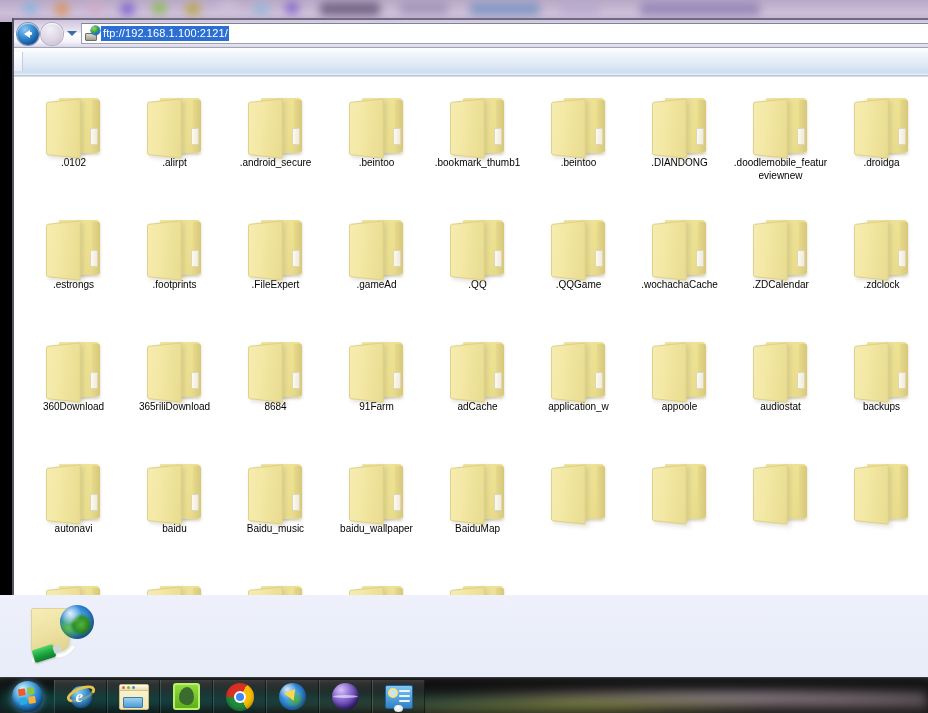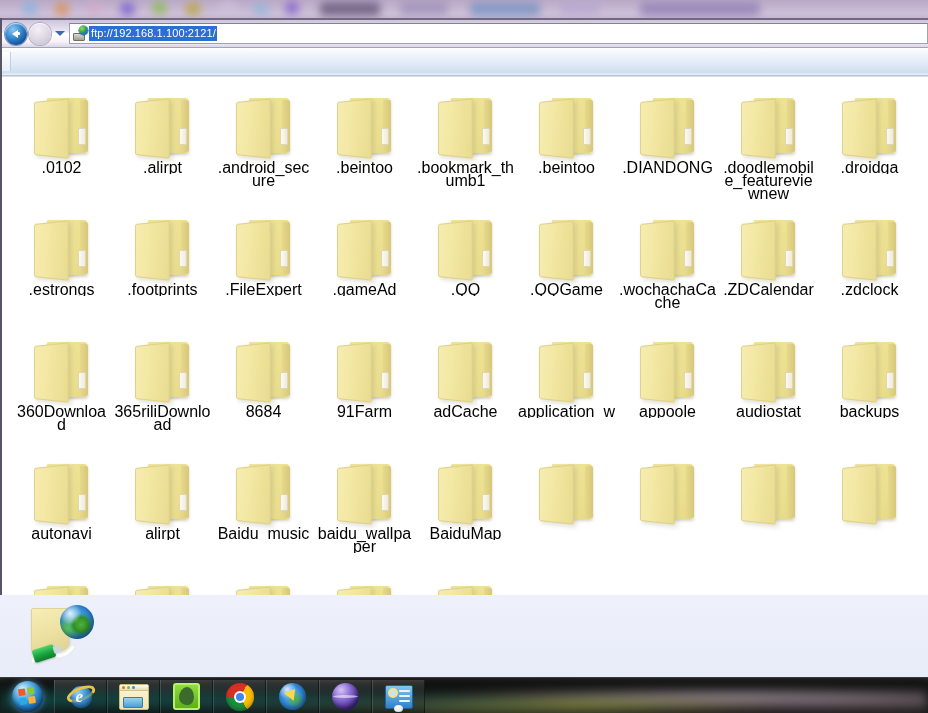--- a/index.html
+++ b/index.html
@@ -23,21 +23,21 @@
     background: linear-gradient(180deg,#b9a9c6 0%,#c4b3cf 30%,#cdbfd8 60%,#bfaecd 100%);
     overflow: hidden;
   }
   .bg-blur-strip .blob {
     position: absolute; border-radius: 50%;
     filter: blur(4px); opacity: .72;
   }
 
   
   .explorer-window {
-    position: absolute; left: 0; top: 18px; width: 912px; height: 577px;
+    position: absolute; left: 12px; top: 18px; width: 912px; height: 577px;
     background: #fdfdfd;
     border-left: 2px solid #5a5566;
     border-right: 1px solid #6b6577;
   }
   .win-frame-top {
     position: absolute; left: 0; top: 0; width: 928px; height: 2px;
     background: #6f6a7d;
   }
 
   
@@ -186,24 +186,23 @@
     transform: perspective(120px) rotateY(-26deg);
     transform-origin: left center;
     box-shadow: 2px 2px 4px rgba(120,110,70,.22);
   }
   .fi-shadow {
     position: absolute; left: 14px; top: 52px; width: 44px; height: 8px;
     background: radial-gradient(ellipse at 50% 30%, rgba(150,142,105,.30), rgba(150,142,105,0) 72%);
   }
 
   .folder-label {
-    margin-top: 5px;
     width: 97px;
     text-align: center;
-    font-size: 16px;
+    font-size: 10px;
     line-height: 13px;
     color: #000000;
     font-family: "Liberation Sans", sans-serif;
     word-break: break-all;
     overflow: hidden;
   }
 
   
   .desktop {
     position: absolute; left: 0; top: 595px; width: 928px; height: 118px;
@@ -746,21 +745,21 @@
             <div class="folder-label">autonavi</div>
           </div>
           <div class="folder-item">
             <div class="folder-icon">
               <span class="fi-shadow"></span>
               <span class="fi-back"></span>
               <span class="fi-back-edge"></span>
               <span class="fi-tab"></span>
               <span class="fi-front"></span>
             </div>
-            <div class="folder-label">alirpt</div>
+            <div class="folder-label">baidu</div>
           </div>
           <div class="folder-item">
             <div class="folder-icon">
               <span class="fi-shadow"></span>
               <span class="fi-back"></span>
               <span class="fi-back-edge"></span>
               <span class="fi-tab"></span>
               <span class="fi-front"></span>
             </div>
             <div class="folder-label">Baidu_music</div>

